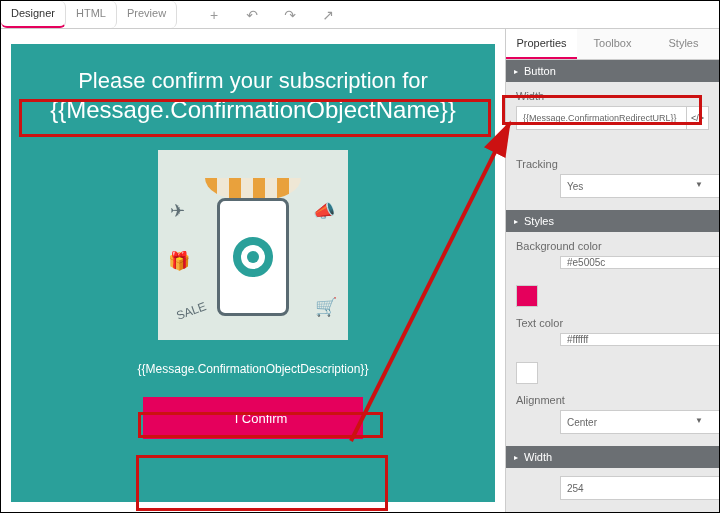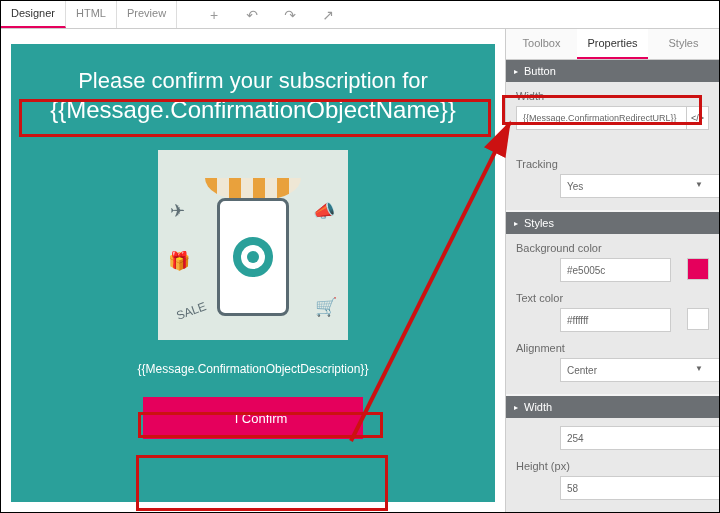--- a/index.html
+++ b/index.html
@@ -1,21 +1,21 @@
 <!DOCTYPE html>
 <html><head>
 <meta charset="utf-8">
 <style>
   * { box-sizing: border-box; margin: 0; padding: 0; font-family: Arial, sans-serif; }
   body { width:720px; height:513px; border:1px solid #000; background:#fff; overflow:hidden; position:relative; }
 
   
   .topbar { height:28px; border-bottom:1px solid #ccc; display:flex; align-items:stretch; font-size:11px; color:#555; }
   .view-tabs { display:flex; align-items:stretch; }
-  .view-tab { padding:6px 10px 0 10px; border-right:1px solid #ddd; cursor:pointer; color:#888; }
+  .view-tab { padding:6px 10px 0 10px; border-right:1px solid #ddd; cursor:pointer; color:#888;border-radius:6px; }
   .view-tab.active { color:#333; border-bottom:2px solid #e5005c; }
   .tool-icons { display:flex; align-items:center; gap:24px; padding-left:30px; }
   .tool-icon { width:14px; height:14px; color:#999; cursor:pointer; display:flex; align-items:center; justify-content:center; font-size:14px; }
 
   
   .main { display:flex; height:calc(100% - 28px); }
   .canvas { flex:1; background:#fff; padding:15px 10px 10px 10px; overflow:hidden; }
   .stage { background:#2aa09a; width:100%; height:100%; position:relative; padding:24px 10px 10px 10px; text-align:center; }
 
   .heading { color:#fff; font-size:22px; font-weight:normal; }
@@ -52,21 +52,21 @@
   .flabel { color:#6a6a6a; font-size:11px; margin-bottom:4px; display:block; }
   .field { width:100%; height:24px; border:1px solid #ccc; background:#fff; font-size:10px; padding:0 6px; color:#666;margin-left:44px; }
   .field.select { appearance:none; background:#fff; padding-right:18px; }
   .sel-wrap { position:relative; }
   .sel-wrap::after { content:"▼"; position:absolute; right:6px; top:6px; font-size:8px; color:#666; pointer-events:none; }
   .link-row { position:relative; }
   .linkfield { width:100%; height:24px; border:1px solid #ccc; background:#fff; font-size:9px; padding:0 24px 0 6px; color:#666; }
   .code-btn { position:absolute; right:1px; top:1px; width:22px; height:22px; background:#fff; border-left:1px solid #ccc; display:flex; align-items:center; justify-content:center; font-size:9px; color:#555; cursor:pointer; }
   .hl-link { position:absolute; pointer-events:none; border:3px solid #c11; }
   .color-swatch { width:22px; height:22px; background:#e5005c; border:1px solid #ccc; }
-  .color-row { display:flex; gap:16px; }
+  .color-row { display:flex; gap:16px;flex-direction:column; }
   .color-row .field { flex:1; }
 
   
   .arrow-svg { position:absolute; left:330px; top:95px; width:210px; height:360px; pointer-events:none; }
 </style>
 </head>
 <body>
 
 <div class="topbar">
   <div class="view-tabs">
@@ -105,22 +105,22 @@
       <div><span class="desc">{{Message.ConfirmationObjectDescription}}</span></div>
       <span class="hl hl-wrap2"></span>
 
       <div><button class="confirm-btn">I Confirm</button></div>
       <span class="hl hl-wrap3"></span>
     </div>
   </div>
 
   <div class="panel">
     <div class="panel-tabs">
+      <div class="ptab active">Properties</div>
       <div class="ptab">Toolbox</div>
-      <div class="ptab active">Properties</div>
       <div class="ptab">Styles</div>
     </div>
 
     <div class="section-head">
         <span class="tri">▸</span>
         <span>Button</span>
       </div>
     <div class="section-body" style="position:relative;">
       <span class="flabel">Width</span>
       <div class="link-row">

